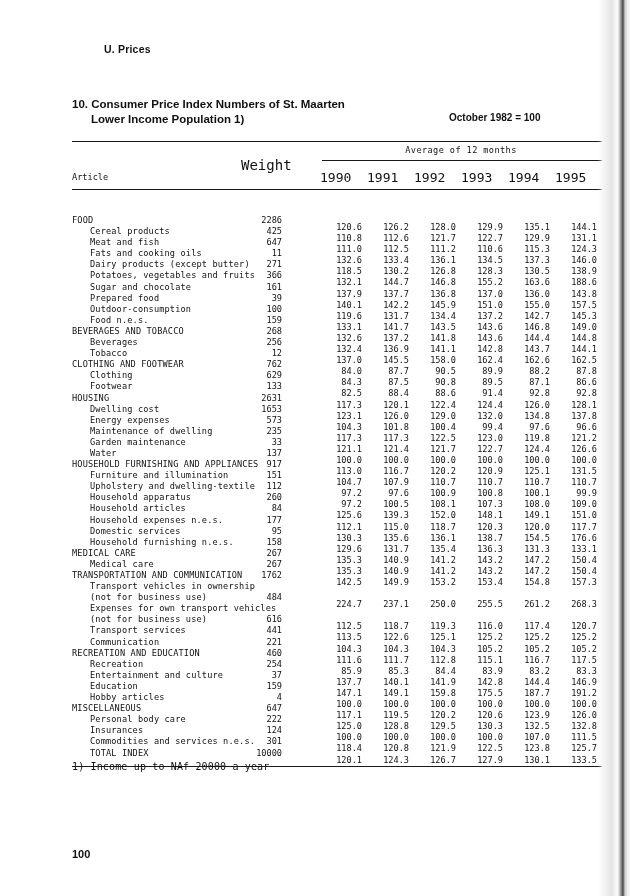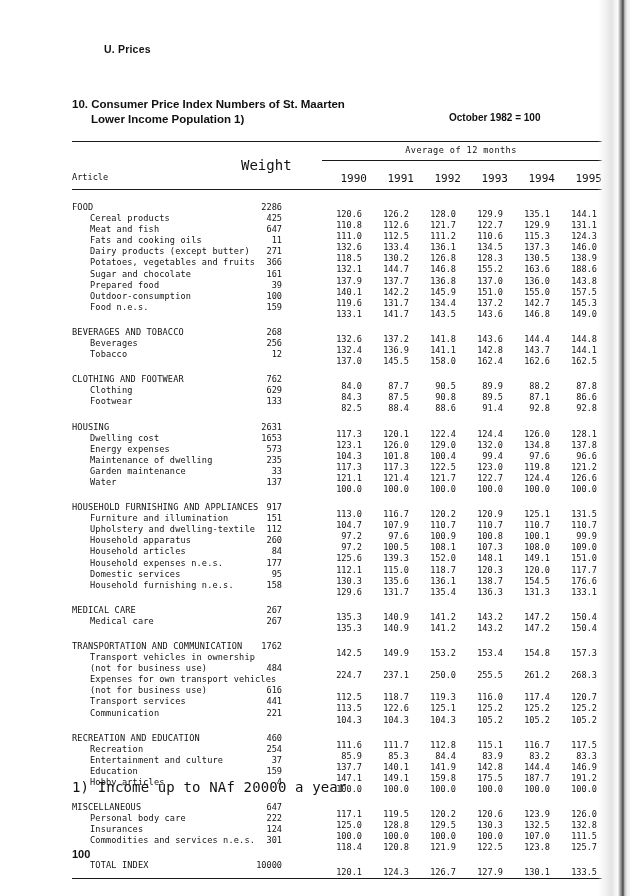--- a/index.html
+++ b/index.html
@@ -134,31 +134,31 @@
   }
   .hdr-years {
     position: absolute;
     left: 248px;
     top: 25px;
     width: 282px;
   }
   .hdr-years span {
     display: inline-block;
     width: 47px;
-    text-align: right;
-    font-size: 11px;
+    text-align: left;
+    font-size: 13px;
   }
 
   .body-rows {
     position: relative;
     padding-top: 9px;
   }
 
-  .grp { margin-top: 14px; }
-  .grp:first-child { margin-top: 3px; }
+  .grp { margin-top: 0; }
+  .grp:first-child { margin-top: 16px; }
 
   .row {
     position: relative;
     height: 11.1px;
     white-space: nowrap;
   }
   .row.tall { height: 22.2px; }
 
   .lbl {
     position: absolute;
@@ -188,28 +188,28 @@
   .row.tall .vals { top: 11.1px; }
   .vals span {
     display: inline-block;
     width: 47px;
     text-align: right;
     padding-right: 5px;
     box-sizing: border-box;
     font-size: 8.6px;
   }
 
-  .total-wrap { margin-top: 13px; }
+  .total-wrap { }
   .bottom-rule { margin-top: 7px; }
 
   #footnote {
     position: absolute;
     left: 72px;
-    top: 779px;
-    font-size: 14px;
+    top: 761px;
+    font-size: 10px;
     letter-spacing: 0.15px;
   }
   #pagenum {
     position: absolute;
     left: 72px;
     top: 848px;
     font-family: "Liberation Sans", sans-serif;
     font-weight: bold;
     font-size: 11px;
   }

